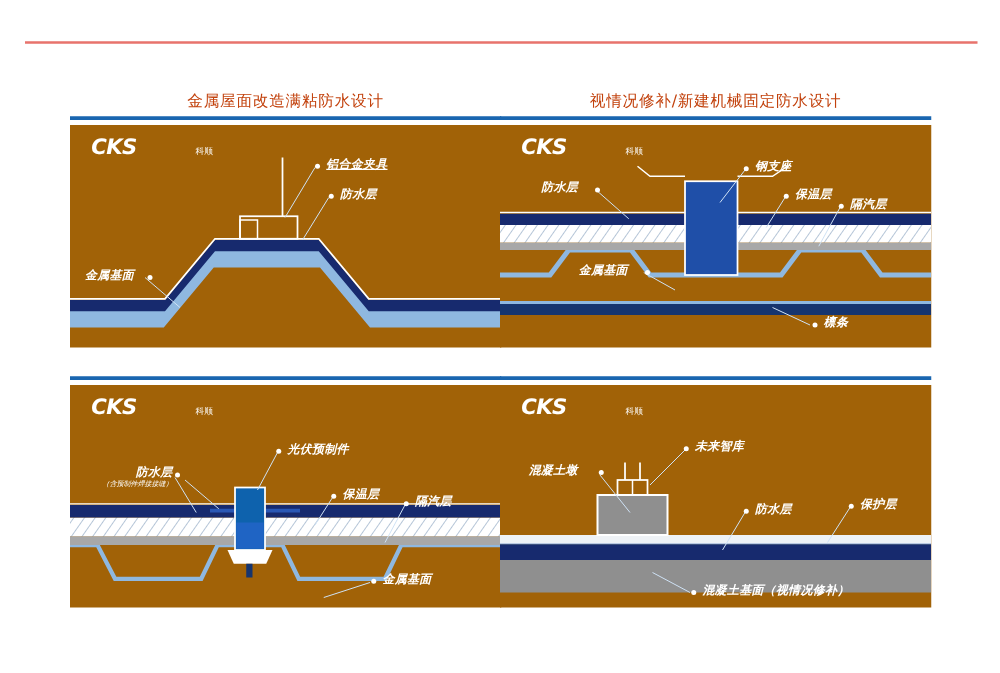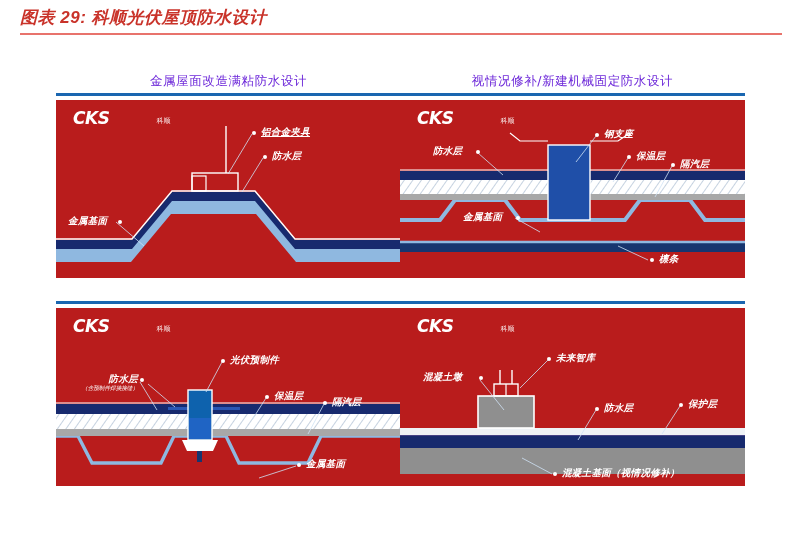--- a/index.html
+++ b/index.html
@@ -34,37 +34,37 @@
   }
 
   
   .panel {
     position: absolute;
     width: 345px;
   }
   .panel-title {
     text-align: center;
     font-size: 12.5px;
-    color: #6d28d9;
+    color: #c2410c;
     font-family: "DejaVu Sans", "Liberation Sans", sans-serif;
     letter-spacing: 0.6px;
     white-space: nowrap;
     height: 18px;
     line-height: 18px;
   }
   .panel-rule {
     width: 100%; height: 3px;
     background: #1a66b0;
     margin-top: 3px;
   }
   .panel-art {
     position: relative;
     width: 345px; height: 178px;
     margin-top: 4px;
-    background: #b91c1c;
+    background: #a16207;
     overflow: hidden;
   }
 
   
   .logo {
     position: absolute;
     left: 17px; top: 10px;
     display: flex;
     align-items: flex-end;
     gap: 3px;
@@ -128,21 +128,20 @@
     letter-spacing: 1px;
     font-family: "DejaVu Sans", "Liberation Sans", sans-serif;
     white-space: nowrap;
   }
 </style>
 </head>
 <body>
 
 <div id="page">
 
-  <div class="fig-title">图表 29:  科顺光伏屋顶防水设计</div>
   <div class="title-rule"></div>
 
   <div class="panel" style="left:56px; top:72px;">
     <div class="panel-title">金属屋面改造满粘防水设计</div>
     <div class="panel-rule"></div>
     <div class="panel-art">
 
       <div class="logo">
         <span class="logo-mark">CKS</span>
         <span class="logo-cn">科顺</span>

